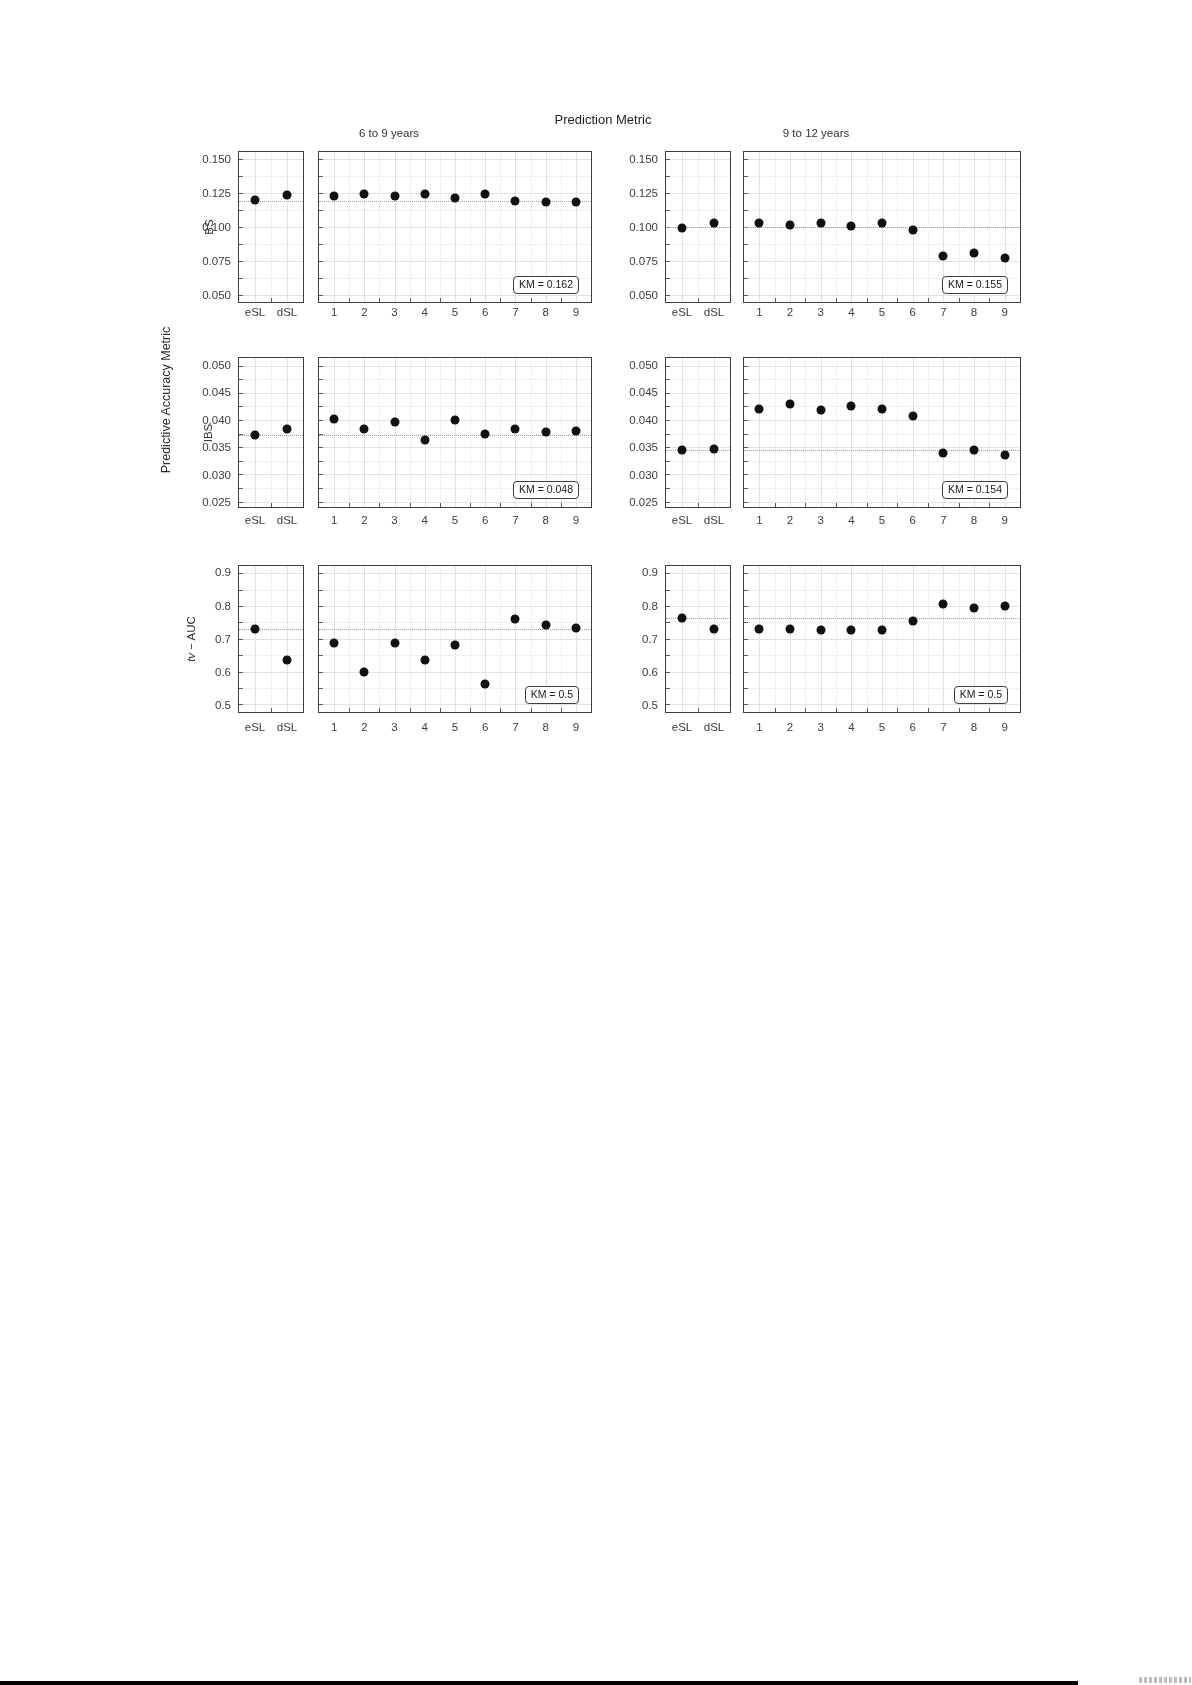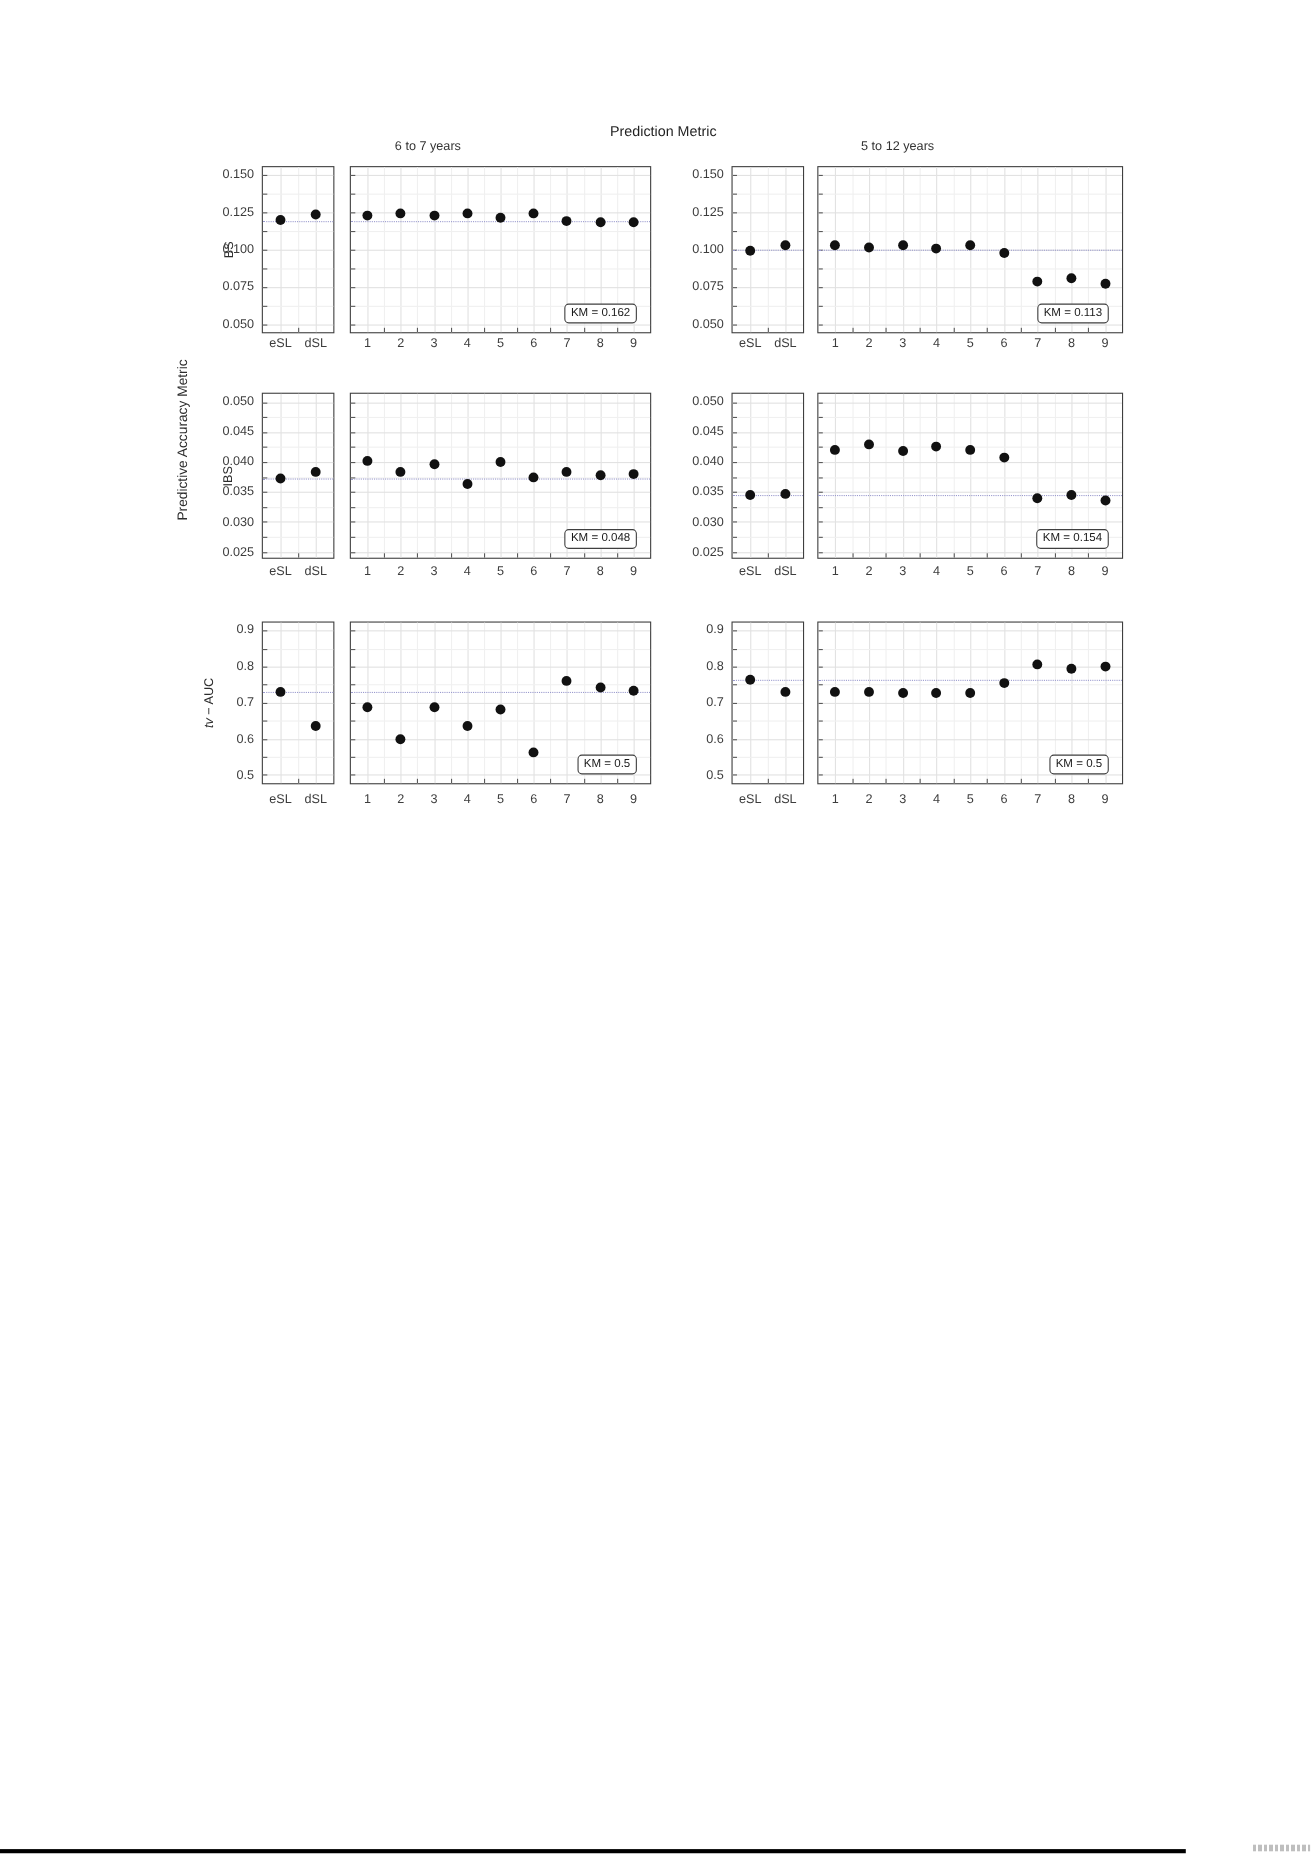--- a/index.html
+++ b/index.html
@@ -37,22 +37,22 @@
           background:repeating-linear-gradient(90deg,#8a8a8a 0 3px,transparent 3px 5px);}
   i{font-style:italic;}
 </style>
 </head>
 <body>
 
 <div id="canvas">
   <div class="fig-title">Prediction Metric</div>
   <div class="outer-ylabel">Predictive Accuracy Metric</div>
   <div id="panels-root">
-      <div class="facet-header" style="left: 389px; top: 133px;">6 to 7 years</div>
-      <div class="facet-header" style="left: 816px; top: 133px;">5 to 12 years</div>
+      <div class="facet-header" style="left: 389px; top: 133px;">6 to 9 years</div>
+      <div class="facet-header" style="left: 816px; top: 133px;">9 to 12 years</div>
       <div class="metric-label" style="left: 209px; top: 227px;">BS</div>
       <div class="ytick" style="left: 181px; width: 50px; top: 295.468px;">0.050</div>
       <div class="ytick" style="left: 181px; width: 50px; top: 261.234px;">0.075</div>
       <div class="ytick" style="left: 181px; width: 50px; top: 227px;">0.100</div>
       <div class="ytick" style="left: 181px; width: 50px; top: 192.766px;">0.125</div>
       <div class="ytick" style="left: 181px; width: 50px; top: 158.532px;">0.150</div>
       <div class="panel" style="left: 238px; top: 151px; width: 66px; height: 152px;">
         <div class="grid-v minor" style="left: 32px;"></div>
         <div class="grid-v major" style="left: 16px;"></div>
         <div class="grid-v major" style="left: 48px;"></div>
@@ -227,21 +227,21 @@
         <div class="refline" style="top: 75.4054px;"></div>
         <div class="dot" style="left: 15.3333px; top: 70.6757px;"></div>
         <div class="dot" style="left: 46px; top: 72.7027px;"></div>
         <div class="dot" style="left: 76.6667px; top: 71.3514px;"></div>
         <div class="dot" style="left: 107.333px; top: 73.6486px;"></div>
         <div class="dot" style="left: 138px; top: 70.6757px;"></div>
         <div class="dot" style="left: 168.667px; top: 77.7027px;"></div>
         <div class="dot" style="left: 199.333px; top: 103.919px;"></div>
         <div class="dot" style="left: 230px; top: 101.216px;"></div>
         <div class="dot" style="left: 260.667px; top: 105.541px;"></div>
-        <div class="km-box">KM = 0.113</div>
+        <div class="km-box">KM = 0.155</div>
       </div>
       <div class="xtick" style="left: 759.333px; top: 306px;">1</div>
       <div class="xtick" style="left: 790px; top: 306px;">2</div>
       <div class="xtick" style="left: 820.667px; top: 306px;">3</div>
       <div class="xtick" style="left: 851.333px; top: 306px;">4</div>
       <div class="xtick" style="left: 882px; top: 306px;">5</div>
       <div class="xtick" style="left: 912.667px; top: 306px;">6</div>
       <div class="xtick" style="left: 943.333px; top: 306px;">7</div>
       <div class="xtick" style="left: 974px; top: 306px;">8</div>
       <div class="xtick" style="left: 1004.67px; top: 306px;">9</div>

